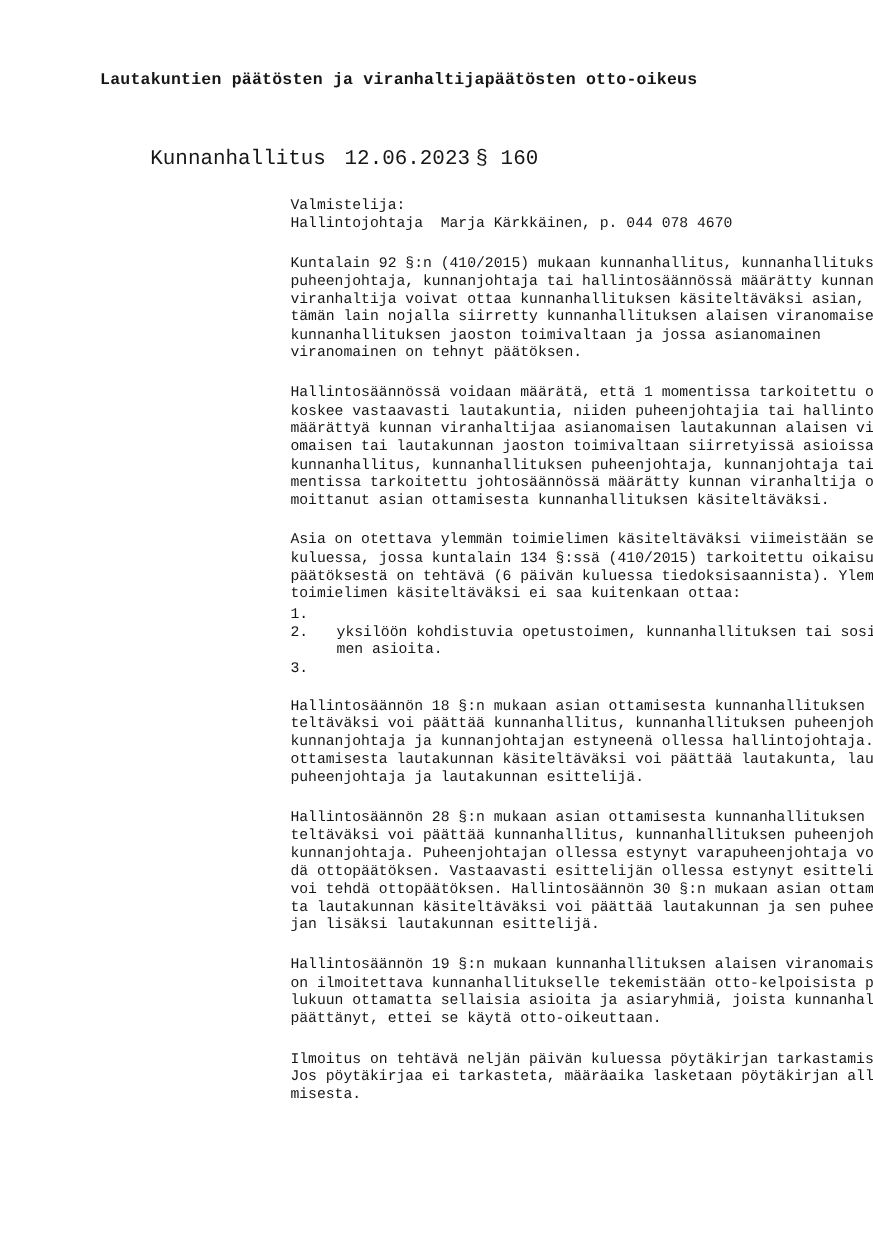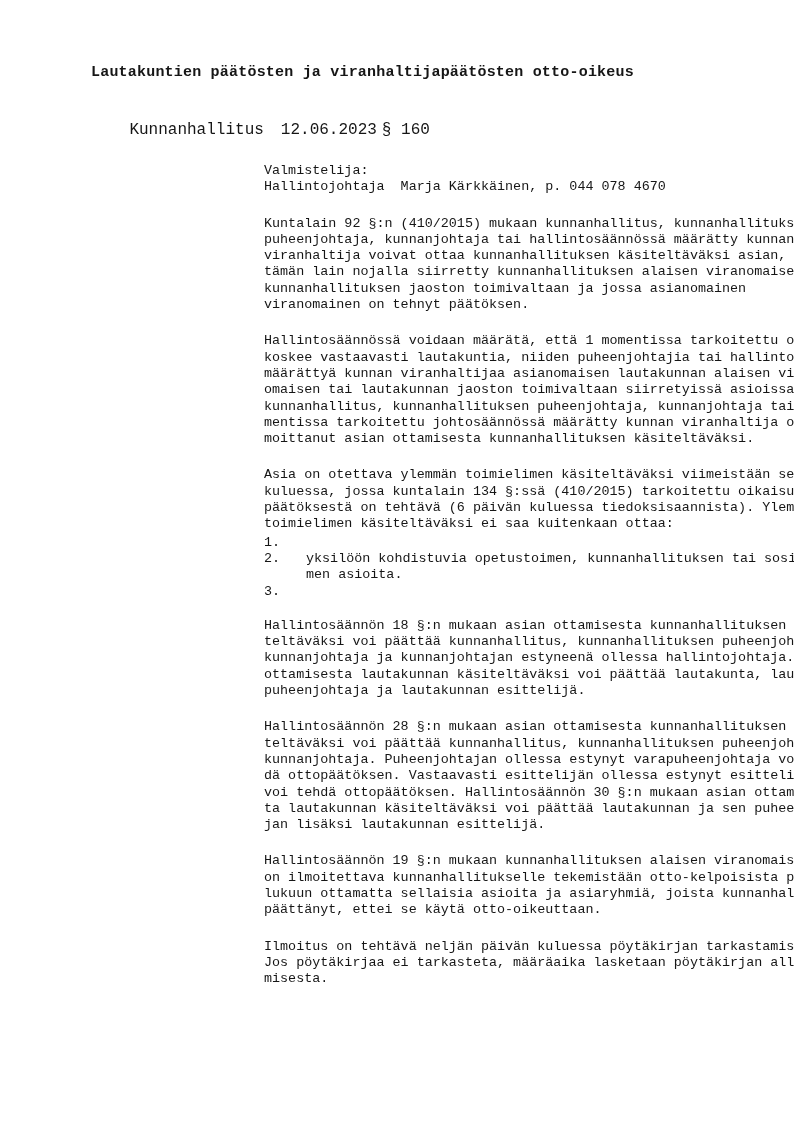--- a/index.html
+++ b/index.html
@@ -20,31 +20,31 @@
     margin: 0;
     font-size: 15px;
     line-height: 18px;
     font-weight: bold;
     letter-spacing: 0.2px;
     white-space: pre;
   }
   .doc-header {
     position: absolute;
     left: 75px;
-    top: 106px;
-    font-size: 16px;
+    top: 120px;
+    font-size: 19px;
     line-height: 16.3px;
     white-space: pre;
   }
   .hdr-date { margin-left: 17px; }
   .hdr-sec  { margin-left: 5px; }
   .body-col {
     position: absolute;
     left: 248px;
-    top: 163px;
+    top: 180px;
     width: 520px;
     font-size: 13.4px;
     line-height: 16.3px;
   }
   .body-col p {
     margin: 0 0 20px 0;
     white-space: pre;
   }
   .body-col p.tight { margin-bottom: 2px; }
   .olist { margin: 0 0 18px 0; }

